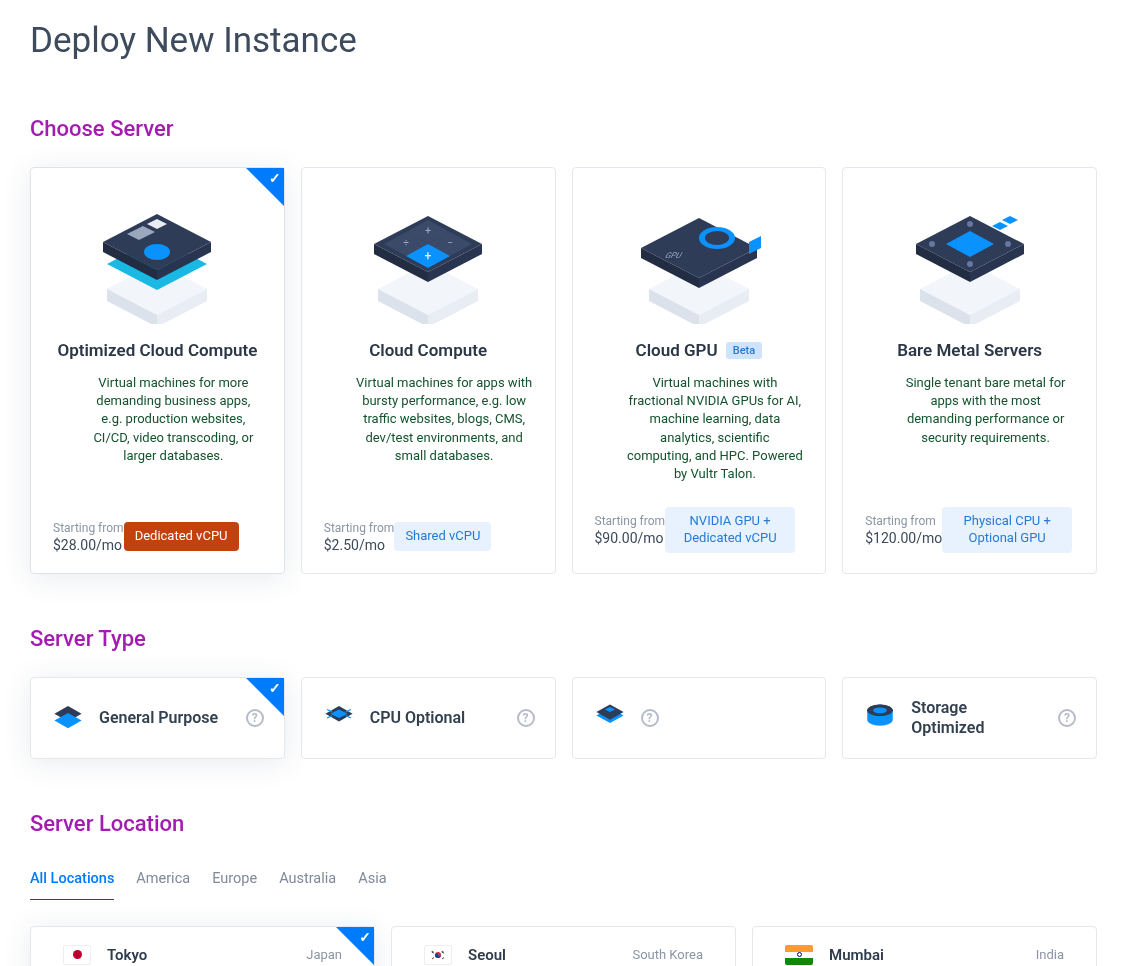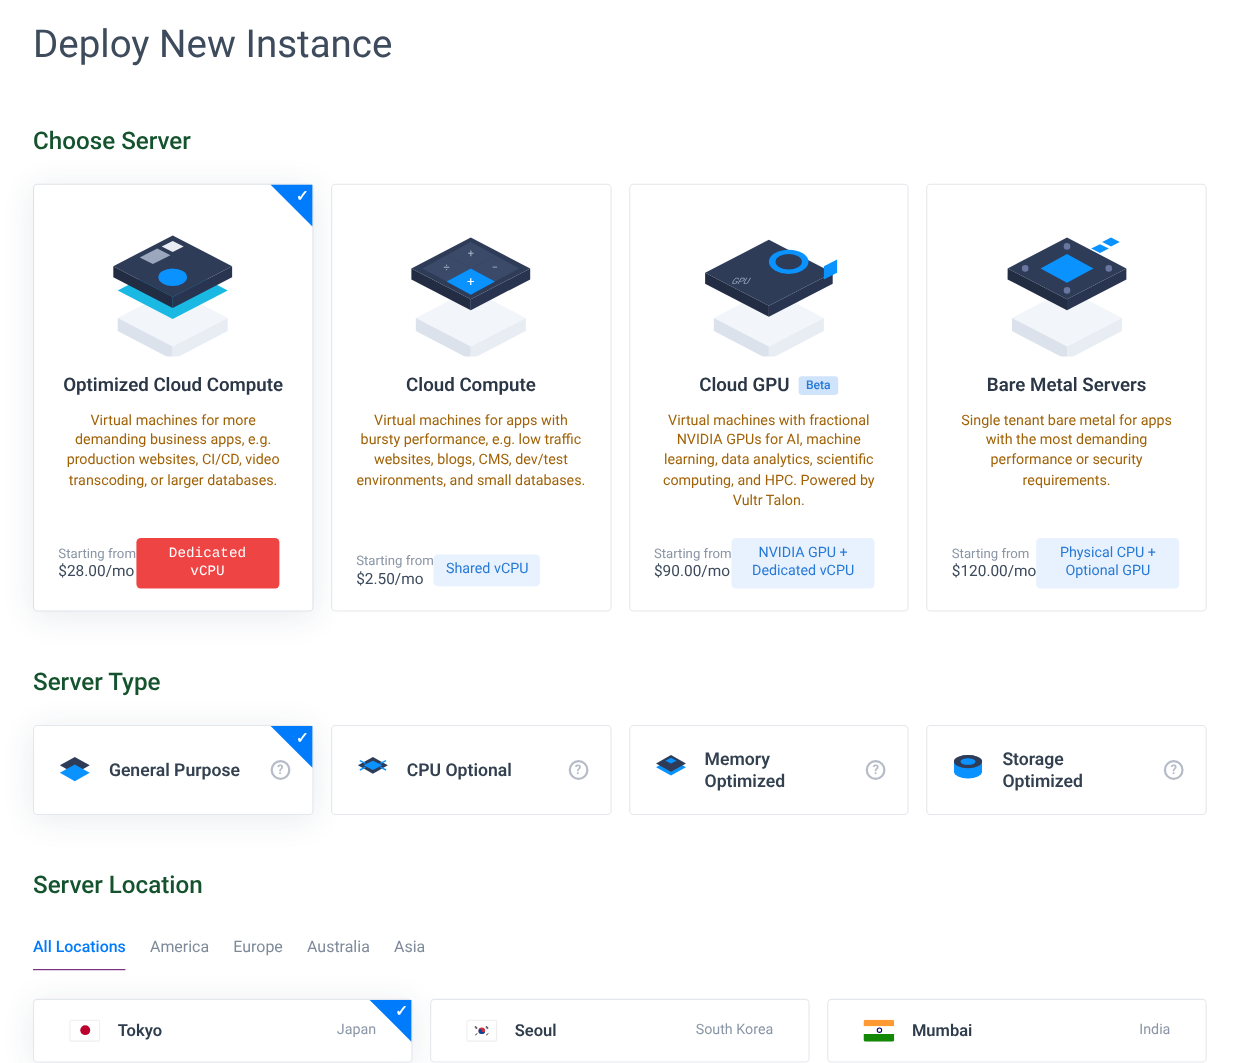--- a/index.html
+++ b/index.html
@@ -12,21 +12,21 @@
 }
 h1 {
   font-size: 35px;
   font-weight: 400;
   color: #3d4b5c;
   margin-bottom: 55px;
 }
 h2 {
   font-size: 22px;
   font-weight: 500;
-  color: #14532d;
+  color: #a21caf;
   margin-bottom: 26px;
 }
 .section { margin-bottom: 52px; }
 
 
 .server-grid {
   display: grid;
   grid-template-columns: repeat(4, 1fr);
   gap: 16px;
 }
@@ -82,22 +82,23 @@
   background: #cfe3fb;
   color: #2779d6;
   font-size: 11px;
   padding: 2px 7px;
   border-radius: 3px;
   font-weight: 500;
 }
 .card-desc {
   font-size: 13px;
   line-height: 1.4;
-  color: #a16207;
+  color: #14532d;
   margin-bottom: auto;
+  margin-left: 32px;
 }
 .card-footer {
   display: flex;
   justify-content: flex-start;
   align-items: center;
   margin-top: 24px;
   text-align: left;
 }
 .start-from {
   font-size: 12px;
@@ -109,21 +110,21 @@
   margin-top: 2px;
 }
 .cpu-badge {
   font-size: 13px;
   padding: 6px 11px;
   border-radius: 4px;
   line-height: 1.3;
   text-align: center;
   max-width: 130px;
 }
-.cpu-badge.solid { background: #ef4444; color: #fff; font-family: Liberation Mono, monospace; }
+.cpu-badge.solid { background: #c2410c; color: #fff; }
 .cpu-badge.light { background: #e8f2fe; color: #2779d6; }
 
 
 .type-grid {
   display: grid;
   grid-template-columns: repeat(4, 1fr);
   gap: 16px;
 }
 .type-card {
   position: relative;
@@ -388,21 +389,20 @@
       <div class="type-label">CPU Optional</div>
       <div class="help-icon">?</div>
     </div>
 
     <div class="type-card">
       <svg class="type-icon" viewBox="0 0 40 40">
         <polygon points="20,8 36,17 20,26 4,17" fill="#0a93ff"></polygon>
         <polygon points="20,4 36,13 20,22 4,13" fill="#2e3c58"></polygon>
         <polygon points="14,10 20,7 26,10 20,13" fill="#0a93ff"></polygon>
       </svg>
-      <div class="type-label">Memory Optimized</div>
       <div class="help-icon">?</div>
     </div>
 
     <div class="type-card">
       <svg class="type-icon" viewBox="0 0 40 40">
         <ellipse cx="20" cy="11" rx="15" ry="7" fill="#2e3c58"></ellipse>
         <path d="M5,11 L5,22 A15,7 0 0 0 35,22 L35,11" fill="#0a93ff"></path>
         <ellipse cx="20" cy="11" rx="15" ry="7" fill="#2e3c58"></ellipse>
         <ellipse cx="20" cy="11" rx="8" ry="3.5" fill="#0a93ff"></ellipse>
       </svg>

